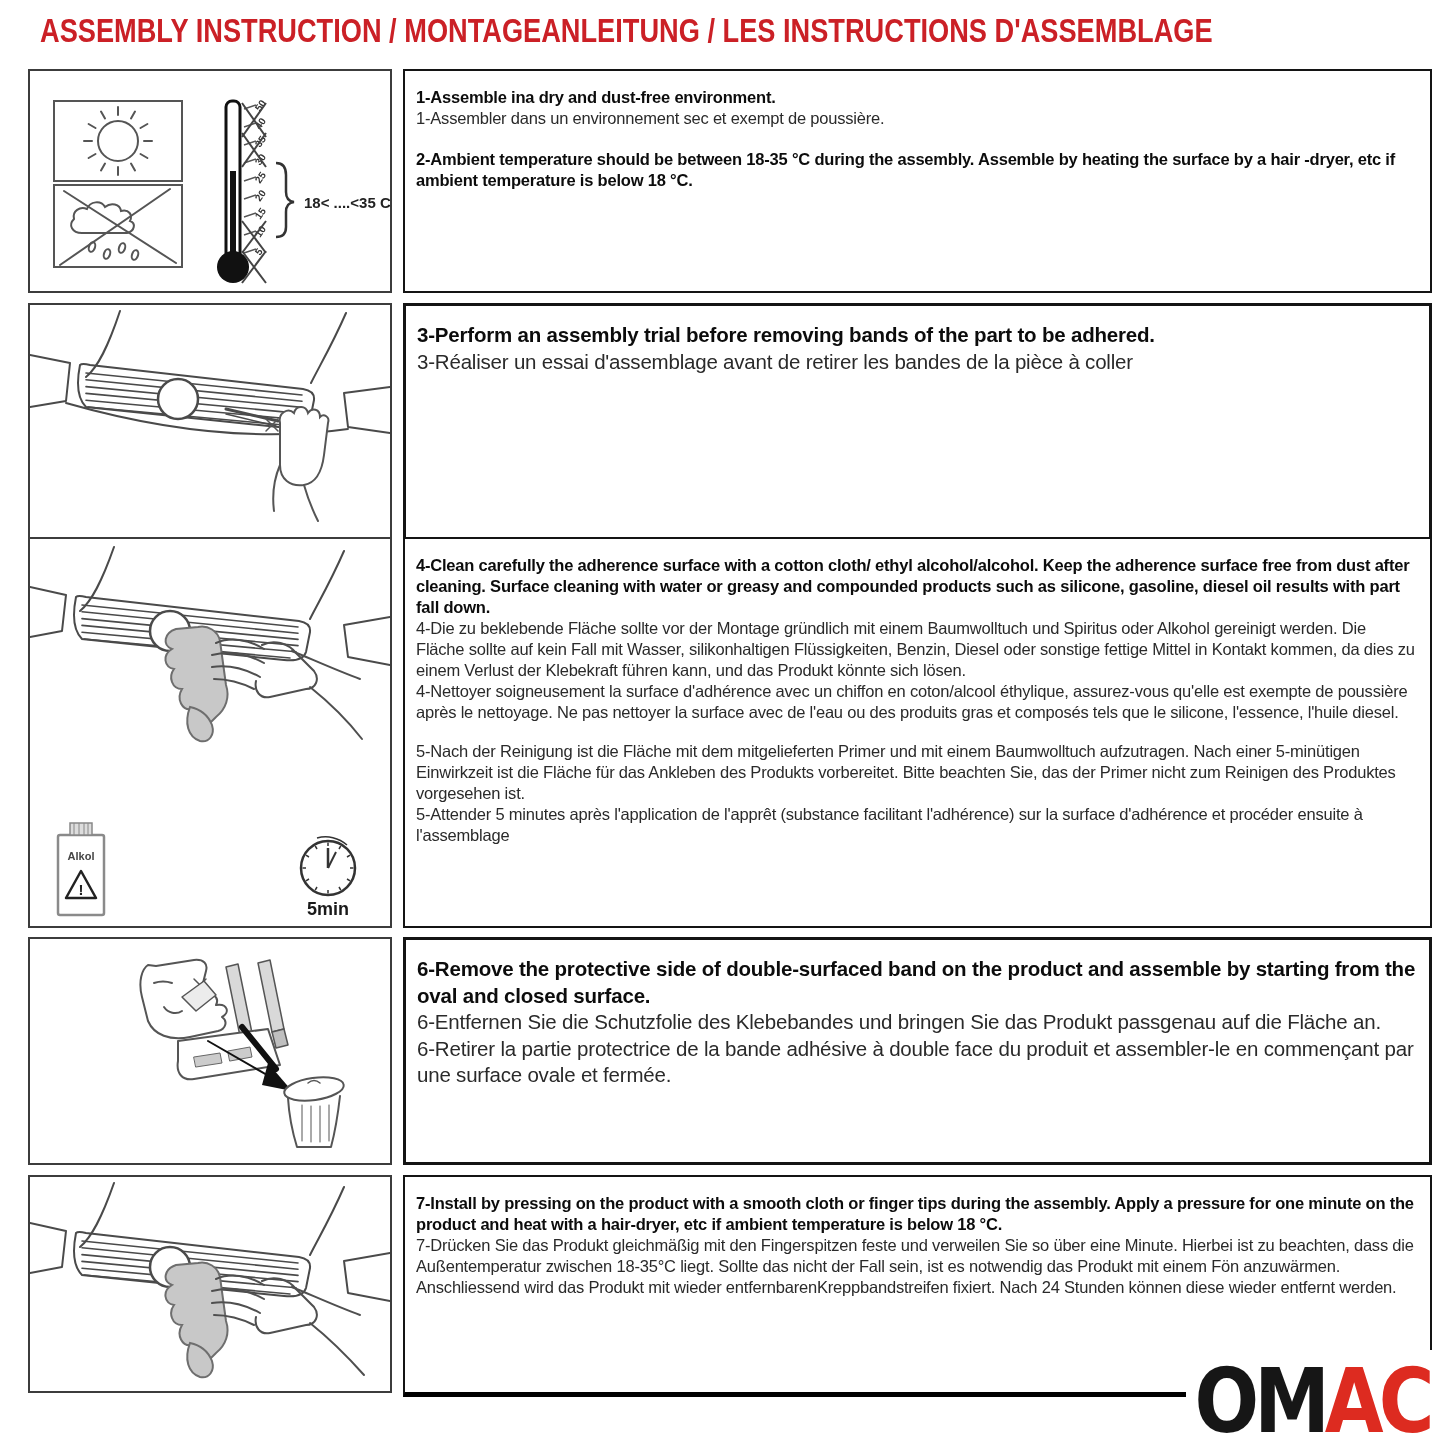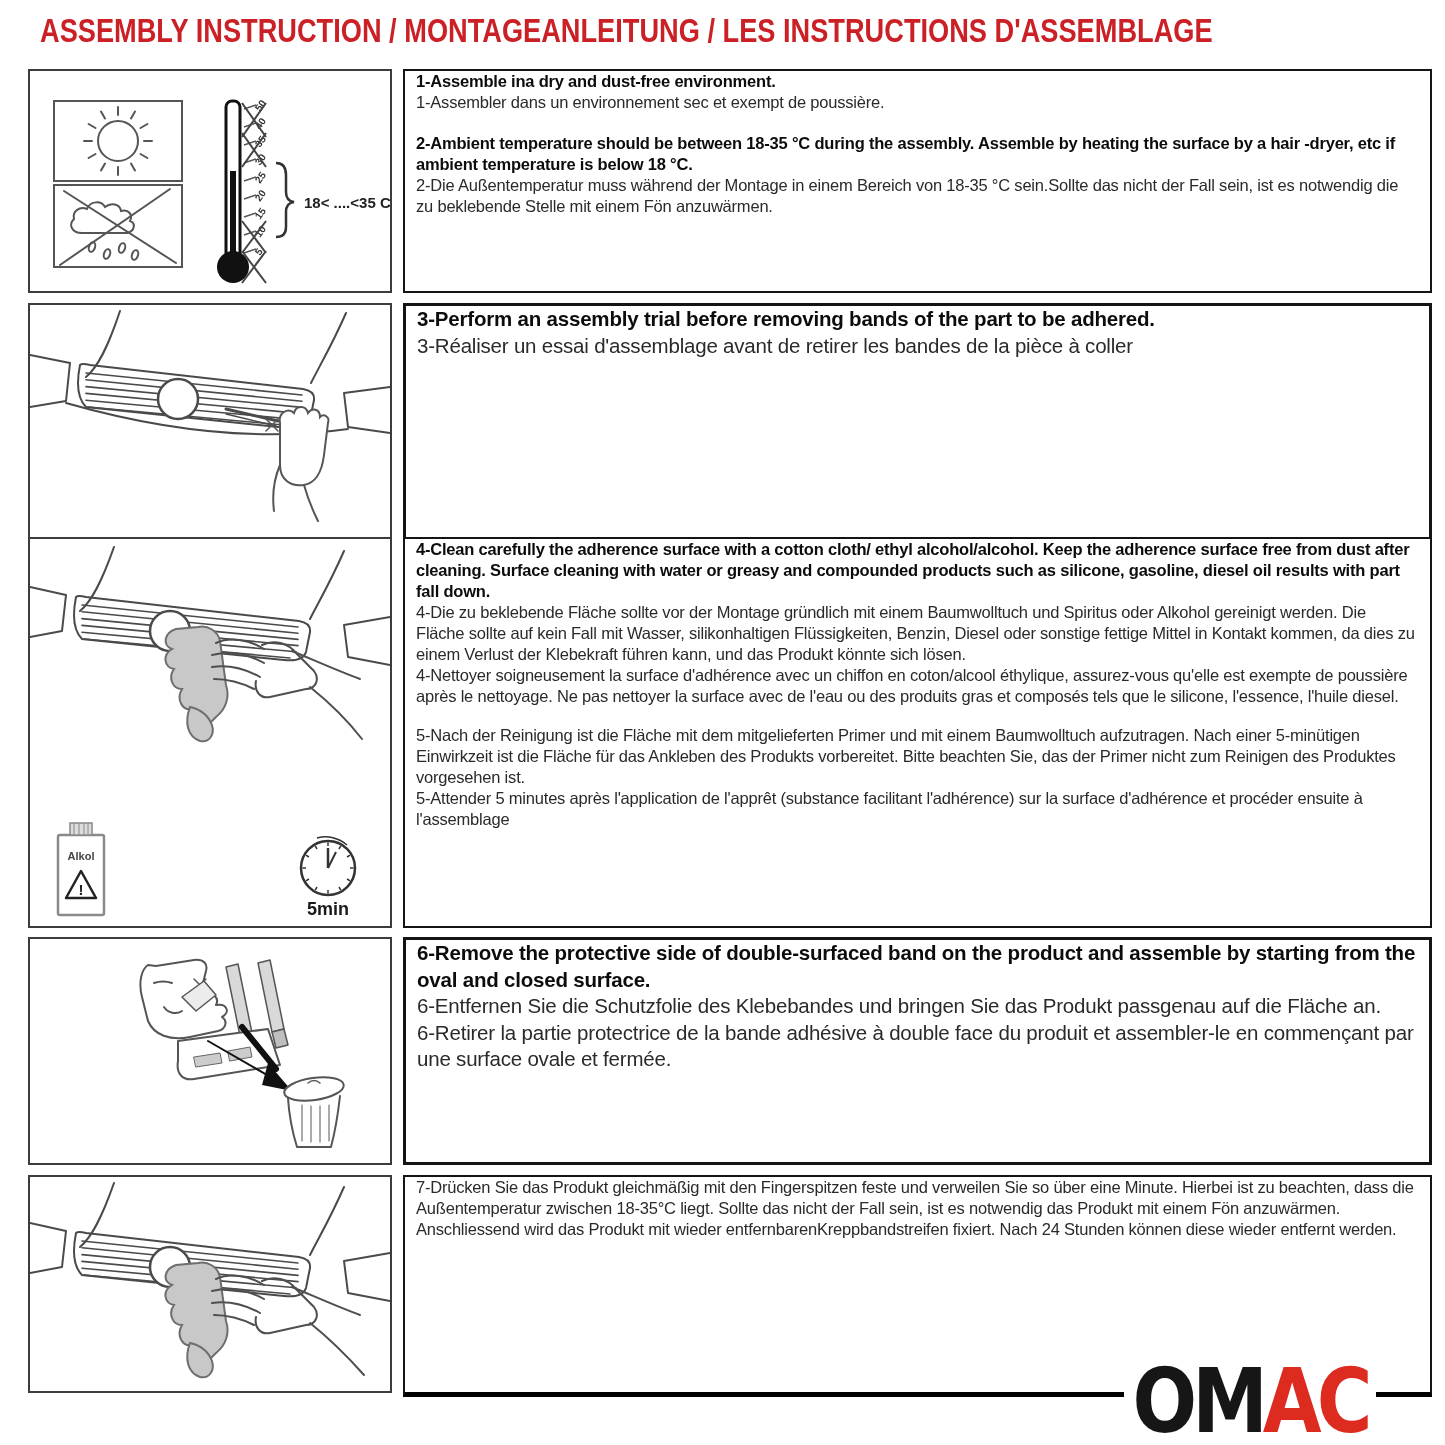--- a/index.html
+++ b/index.html
@@ -4,37 +4,37 @@
 <style>
   html,body{margin:0;padding:0;background:#fff;}
   body{width:1445px;height:1445px;position:relative;overflow:hidden;
        font-family:"Liberation Sans",sans-serif;color:#222;}
   .title{position:absolute;left:40px;top:11px;font-size:34px;font-weight:bold;
          color:#cb2026;white-space:nowrap;transform:scaleX(.8);transform-origin:left top;
          letter-spacing:0;}
   .row{position:absolute;left:28px;display:flex;gap:11px;align-items:flex-start;}
   .illus{box-sizing:border-box;width:364px;border:2px solid #3c3c3c;background:#fff;overflow:hidden;}
   .tbox{box-sizing:border-box;width:1029px;border:2px solid #141414;background:#fff;overflow:hidden;}
-  .tbox .pad{padding:0 12px 0 11px;}
+  .tbox .pad{padding:16px 12px 0 11px;}
   .r1 .illus,.r1 .tbox{height:224px}
   .r2 .illus,.r2 .tbox{height:275px}
   .r3 .illus,.r3 .tbox{height:391px}
   .r4 .illus,.r4 .tbox{height:228px}
   .r5 .illus{height:218px}
   .r5 .tbox{height:222px;border-bottom:5px solid #000;}
   .r2 .tbox,.r4 .tbox{border-width:3px;}
   p{margin:0;}
   .small{font-size:16.5px;line-height:21px;letter-spacing:-0.2px;color:#2a2a2a;}
   .big{font-size:20.5px;line-height:26.5px;letter-spacing:-0.2px;color:#2a2a2a;}
   .b{font-weight:bold;color:#0c0c0c;}
   .gap{height:20px;} .gap3{height:18px;}
   .pt1{padding-top:5px}.pt2{padding-top:58px}.pt3{padding-top:12px}
   .pt4{padding-top:36px}.pt5{padding-top:8px}
   svg{display:block;}
-  .logo{position:absolute;left:1124px;top:1350px;width:252px;height:94px;background:#fff;
+  .logo{position:absolute;left:1186px;top:1350px;width:252px;height:94px;background:#fff;
         z-index:5;display:flex;align-items:flex-end;justify-content:center;
         font-family:"DejaVu Sans",sans-serif;font-weight:bold;font-size:76px;
         letter-spacing:-5px;line-height:.95;transform-origin:center bottom;}
   .logo span{transform:scaleY(1.18);display:inline-block;transform-origin:bottom;}
   .logo .blk{color:#161616}
   .logo .red{color:#dd2b20}
 </style>
 </head>
 <body>
 
@@ -85,21 +85,20 @@
       <path d="M246,92 Q256,92 256,104 L256,121 Q256,130 264,131 Q256,132 256,141 L256,156 Q256,166 246,166" fill="none" stroke="#333" stroke-width="2.5"></path>
       <text x="274" y="137" font-size="15" font-weight="bold" fill="#222">18&lt; ....&lt;35 C</text>
     </svg>
   </div>
   <div class="tbox">
     <div class="pad pt1">
       <p class="small b">1-Assemble ina dry and dust-free environment.</p>
       <p class="small">1-Assembler dans un environnement sec et exempt de poussière.</p>
       <div class="gap"></div>
       <p class="small b">2-Ambient temperature should be between 18-35 °C  during the assembly. Assemble by heating the surface by a hair -dryer, etc if ambient temperature is below 18 °C.</p>
-      <p class="small">2-Die Außentemperatur muss während der Montage in einem Bereich von 18-35 °C  sein.Sollte das nicht der Fall sein, ist es notwendig die zu beklebende Stelle mit einem Fön anzuwärmen.</p>
     </div>
   </div>
 </div>
 
 <div class="row r2" style="top:303px">
   <div class="illus">
     <svg width="360" height="221" viewBox="0 0 360 221">
       <g fill="none" stroke="#4a4a4a" stroke-width="2" stroke-linecap="round">
         <path d="M90,6 C78,42 68,62 56,72 M316,8 C302,40 290,60 281,78"></path>
         <path d="M0,50 L40,58 M0,102 L36,96 M40,58 L36,96"></path>
@@ -237,20 +236,21 @@
       </g>
       <g fill="none" stroke="#4f4f4f" stroke-width="2" stroke-linecap="round">
         <path d="M186,102 C200,96 218,98 234,108 M182,114 C198,110 216,112 234,122 M182,126 C196,124 212,126 230,136 M184,138 C196,138 208,140 224,148"></path>
         <path d="M232,104 C244,98 258,102 266,112 L284,130 C290,138 286,148 276,148 L240,156 C230,158 224,150 226,140"></path>
         <path d="M280,146 C300,162 318,180 334,198 M262,110 C286,120 308,130 330,138"></path>
       </g>
     </svg>
   </div>
   <div class="tbox">
     <div class="pad pt5">
+      <p class="small b">7-Install by pressing on the product with a smooth cloth or finger tips during the assembly. Apply a pressure for one minute on the product and heat with a hair-dryer, etc if ambient temperature is below 18 °C.</p>
       <p class="small">7-Drücken Sie das Produkt gleichmäßig mit den Fingerspitzen feste und verweilen Sie so über eine Minute. Hierbei ist zu beachten, dass die Außentemperatur zwischen 18-35°C liegt. Sollte das nicht der Fall sein, ist es notwendig das Produkt mit einem Fön anzuwärmen. Anschliessend wird das Produkt mit wieder entfernbarenKreppbandstreifen fixiert. Nach 24 Stunden können diese wieder entfernt werden.</p>
     </div>
   </div>
 </div>
 
 <div class="logo">
   <span class="blk">OM</span>
     <span class="red">AC</span>
 </div>
 

